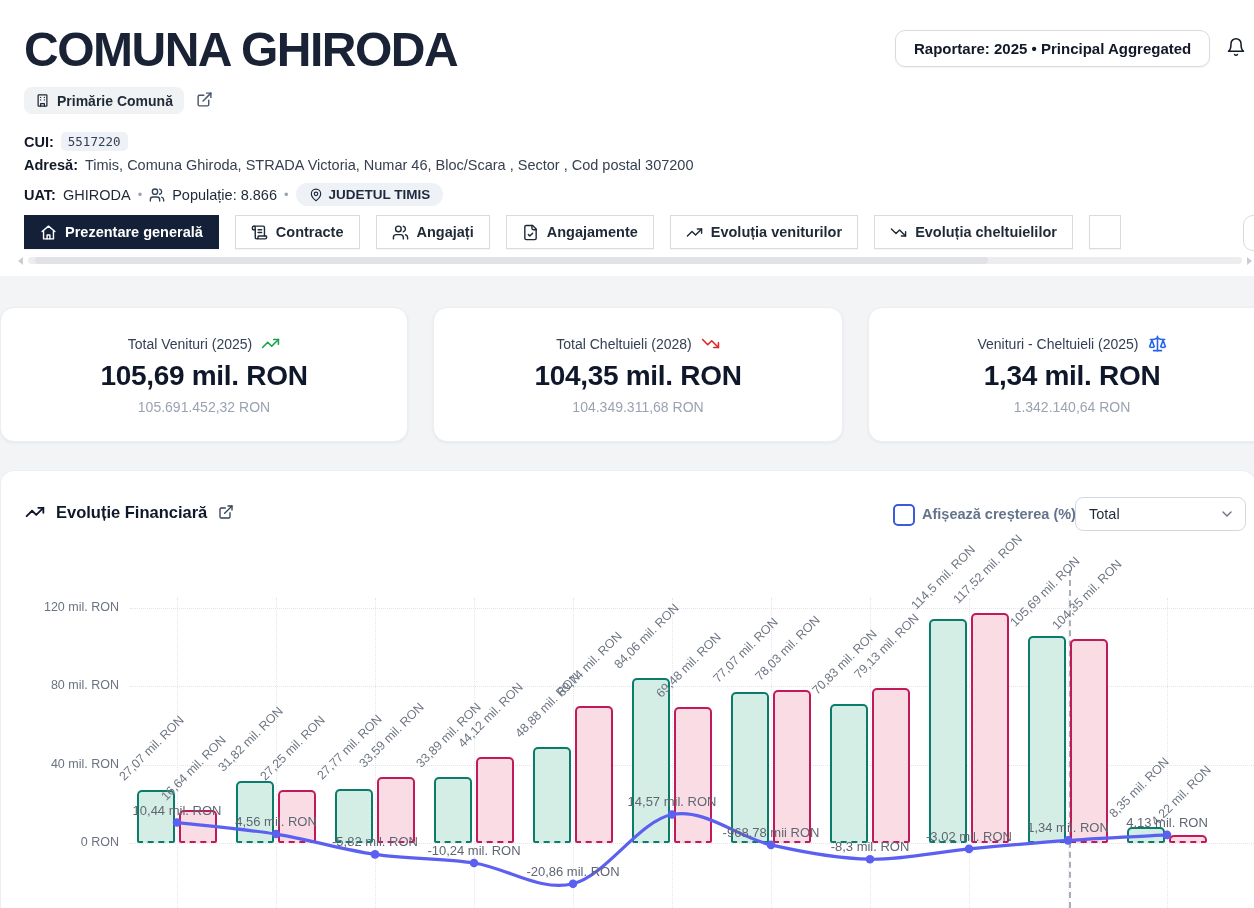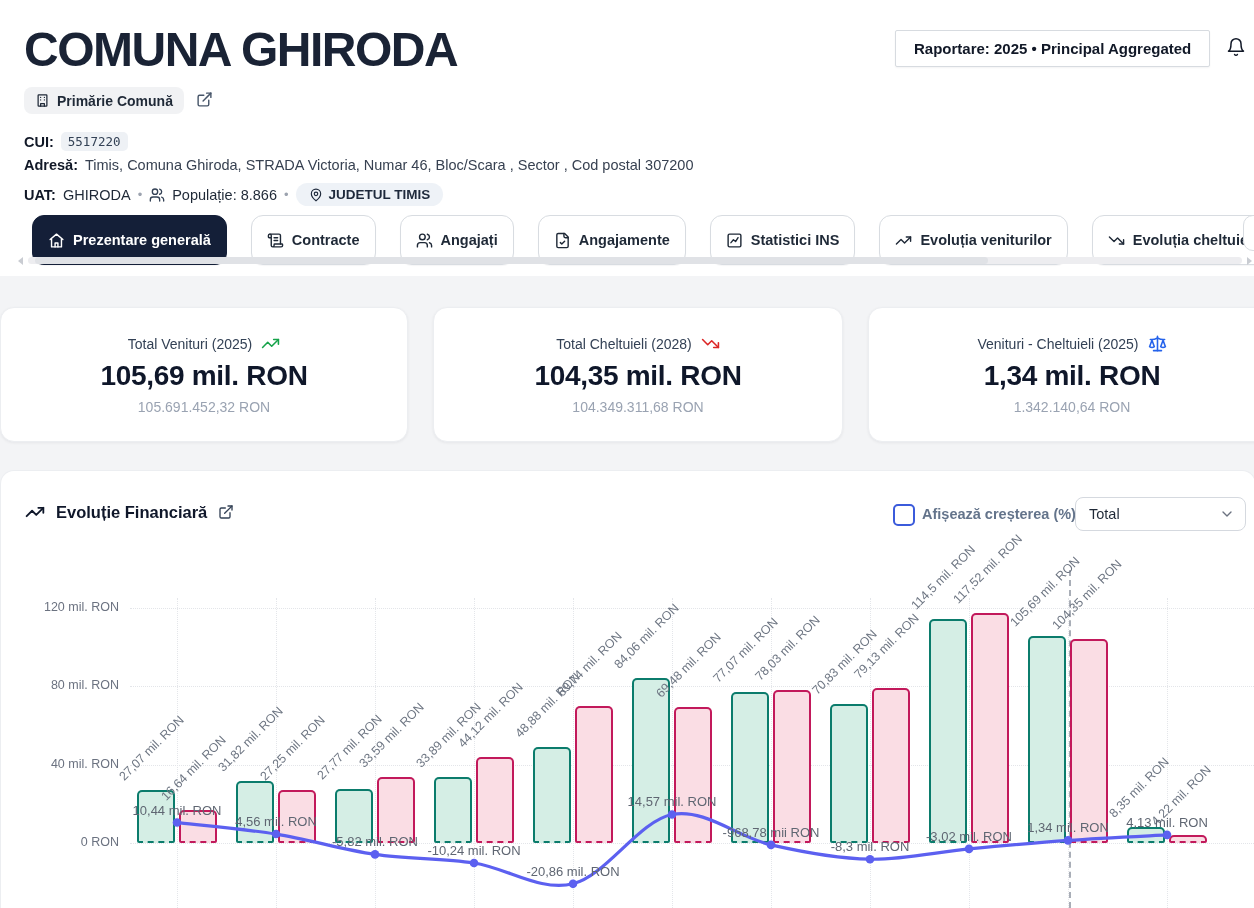--- a/index.html
+++ b/index.html
@@ -16,26 +16,26 @@
   .info-row b{color:#111827;font-weight:700;}
   .cui-row{top:132px;}
   .cui-value{font-family:"DejaVu Sans Mono",monospace;font-size:12.5px;background:#eef1f5;color:#334155;padding:2px 7px;border-radius:5px;}
   .addr-row{top:157px;}
   .uat-row{top:183px;color:#1f2937;}
   .dot-sep{color:#9ca3af;font-size:13px;}
   .county-pill{display:inline-flex;align-items:center;gap:6px;background:#eef2f7;border-radius:999px;padding:4px 13px;font-size:13.5px;font-weight:600;color:#1e293b;}
   .county-pill svg{width:14px;height:14px;}
   .uat-row .ppl-icon{width:16px;height:16px;color:#334155;}
 
-  .report-pill{position:absolute;left:895px;top:30px;height:35px;display:inline-flex;align-items:center;background:#fff;border:1px solid #d7dbe0;border-radius:2px;padding:0 18px;font-size:15px;font-weight:700;color:#111827;box-shadow:0 1px 2px rgba(16,24,40,.05);white-space:nowrap;}
+  .report-pill{position:absolute;left:895px;top:30px;height:35px;display:inline-flex;align-items:center;background:#fff;border:1px solid #d7dbe0;border-radius:10px;padding:0 18px;font-size:15px;font-weight:700;color:#111827;box-shadow:0 1px 2px rgba(16,24,40,.05);white-space:nowrap;}
   .bell{position:absolute;left:1226px;top:37px;color:#111827;}
 
   
   .tabs{position:absolute;left:24px;top:215px;display:flex;gap:16px;}
-  .tab{display:inline-flex;align-items:center;gap:8px;height:50px;padding:0 15px;background:#fff;border:1px solid #d8dce1;border-radius:12px;font-family:inherit;font-size:14.5px;font-weight:600;color:#1f2937;white-space:nowrap;cursor:pointer;box-shadow:0 1px 1px rgba(16,24,40,.04);margin-left:8px;}
+  .tab{display:inline-flex;align-items:center;gap:8px;height:34px;padding:0 15px;background:#fff;border:1px solid #d8dce1;border-radius:0;font-family:inherit;font-size:14.5px;font-weight:600;color:#1f2937;white-space:nowrap;cursor:pointer;box-shadow:0 1px 1px rgba(16,24,40,.04);}
   .tab svg{width:17px;height:17px;}
   .tab.active{background:#141f38;border-color:#141f38;color:#fff;}
   .tab-partial{position:absolute;left:1243px;top:215px;width:30px;height:34px;background:#fff;border:1px solid #d8dce1;border-radius:10px;}
 
   .hscroll-track{position:absolute;left:28px;top:257px;width:1214px;height:7px;border-radius:4px;background:#ededf0;}
   .hscroll-thumb{position:absolute;left:7px;top:0;width:953px;height:7px;border-radius:4px;background:#e0e2e6;}
   .scroll-arrow{position:absolute;top:257px;width:0;height:0;border-top:4px solid transparent;border-bottom:4px solid transparent;}
   .scroll-arrow.left{left:18px;border-right:5px solid #c9ccd2;}
   .scroll-arrow.right{left:1247px;border-left:5px solid #c9ccd2;}
 
@@ -161,27 +161,20 @@
           </svg>
           <span>Angajați</span>
         </button>
         <button class="tab">
           <svg width="17" height="17" viewBox="0 0 24 24" fill="none" stroke="currentColor" stroke-width="2" stroke-linecap="round" stroke-linejoin="round">
             <path d="M15 2H6a2 2 0 0 0-2 2v16a2 2 0 0 0 2 2h12a2 2 0 0 0 2-2V7Z"></path>
             <path d="M14 2v4a2 2 0 0 0 2 2h4"></path>
             <path d="m9 15 2 2 4-4"></path>
           </svg>
           <span>Angajamente</span>
-        </button>
-        <button class="tab">
-          <svg width="17" height="17" viewBox="0 0 24 24" fill="none" stroke="currentColor" stroke-width="2" stroke-linecap="round" stroke-linejoin="round">
-            <rect x="3" y="3" width="18" height="18" rx="2"></rect>
-            <path d="M7 15l3.5-4 3 2.5L17 8"></path>
-          </svg>
-          <span>Statistici INS</span>
         </button>
         <button class="tab">
           <svg width="17" height="17" viewBox="0 0 24 24" fill="none" stroke="currentColor" stroke-width="2" stroke-linecap="round" stroke-linejoin="round">
             <polyline points="22 7 13.5 15.5 8.5 10.5 2 17"></polyline>
             <polyline points="16 7 22 7 22 13"></polyline>
           </svg>
           <span>Evoluția veniturilor</span>
         </button>
         <button class="tab">
           <svg width="17" height="17" viewBox="0 0 24 24" fill="none" stroke="currentColor" stroke-width="2" stroke-linecap="round" stroke-linejoin="round">

